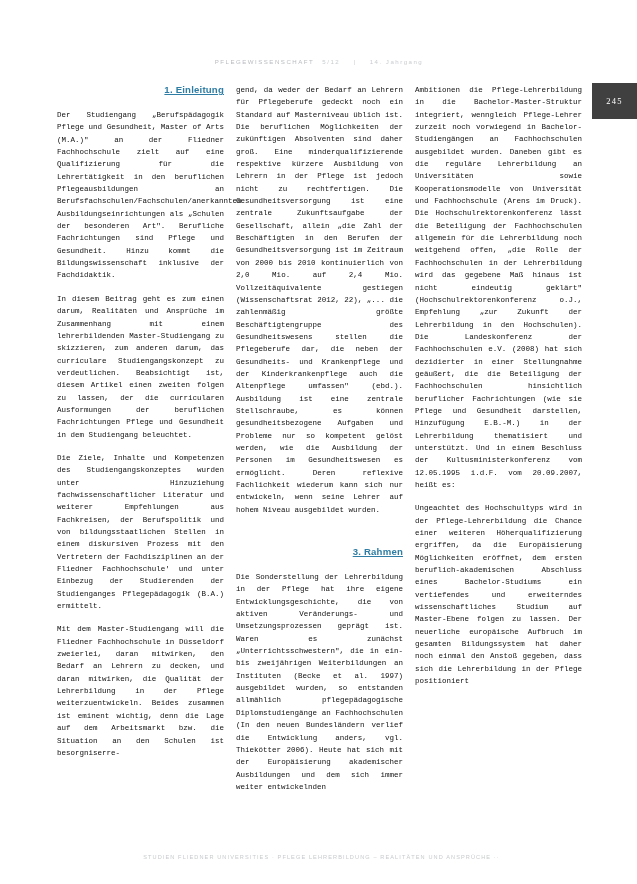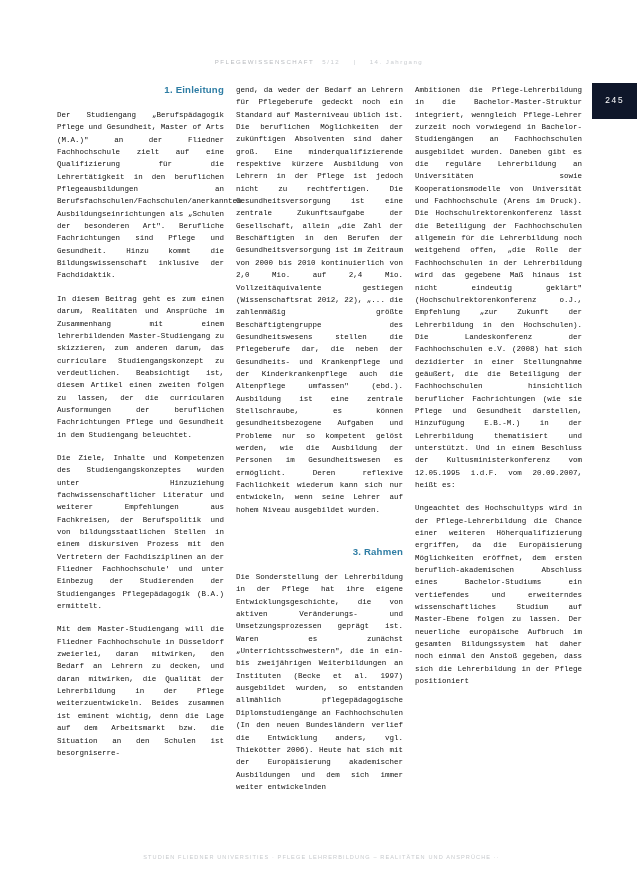--- a/index.html
+++ b/index.html
@@ -41,28 +41,28 @@
     color: #c9ccd0;
   }
 
   
   .page-badge {
     position: absolute;
     top: 83px;
     right: 0px;
     width: 45px;
     height: 36px;
-    background: #0f172a;
+    background: #404040;
     color: #ffffff;
     font-size: 8.5px;
     letter-spacing: 1.2px;
     display: flex;
     align-items: center;
     justify-content: center;
-    font-family: Liberation Mono, monospace;
+    font-family: Liberation Serif, serif;
   }
 
   
   .columns {
     position: absolute;
     top: 84px;
     left: 57px;
     width: 525px;
     height: 760px;
     display: flex;
@@ -76,20 +76,21 @@
 
   h2.section-heading {
     margin: 0 0 13px 0;
     font-size: 9.6px;
     font-weight: bold;
     color: #2f7da4;
     text-align: right;
     letter-spacing: 0.2px;
     line-height: 12px;
     font-family: "Liberation Sans", sans-serif;
+    text-decoration: underline;
   }
   h2.section-heading.spaced-top {
     margin-top: 30px;
   }
 
   p.body {
     margin: 0 0 11px 0;
     font-size: 7.5px;
     line-height: 12.35px;
     text-align: justify;

